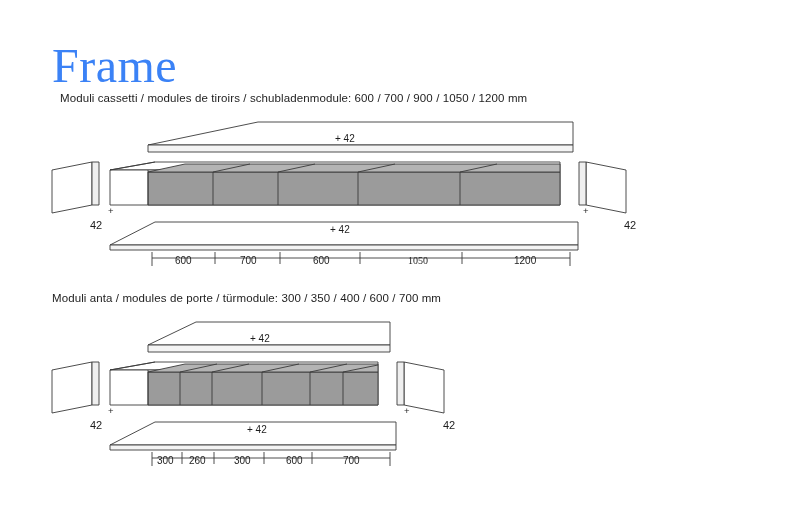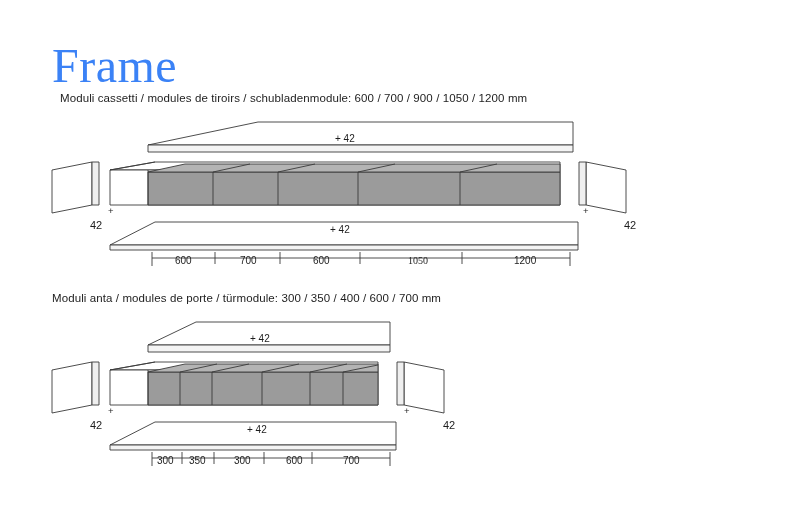--- a/index.html
+++ b/index.html
@@ -188,18 +188,18 @@
   <div class="lbl" style="left:250px;top:333px;">+ 42</div>
   <div class="lbl" style="left:247px;top:424px;">+ 42</div>
 
   <div class="lbl lbl-plus" style="left:108px;top:405px;">+</div>
   <div class="lbl lbl-small" style="left:90px;top:419px;">42</div>
 
   <div class="lbl lbl-plus" style="left:404px;top:405px;">+</div>
   <div class="lbl lbl-small" style="left:443px;top:419px;">42</div>
 
   <div class="lbl" style="left:157px;top:455px;">300</div>
-  <div class="lbl" style="left:189px;top:455px;">350</div>
+  <div class="lbl" style="left:189px;top:455px;">260</div>
   <div class="lbl" style="left:234px;top:455px;">300</div>
   <div class="lbl" style="left:286px;top:455px;">600</div>
   <div class="lbl" style="left:343px;top:455px;">700</div>
 
 </div>
 
 </body></html>

